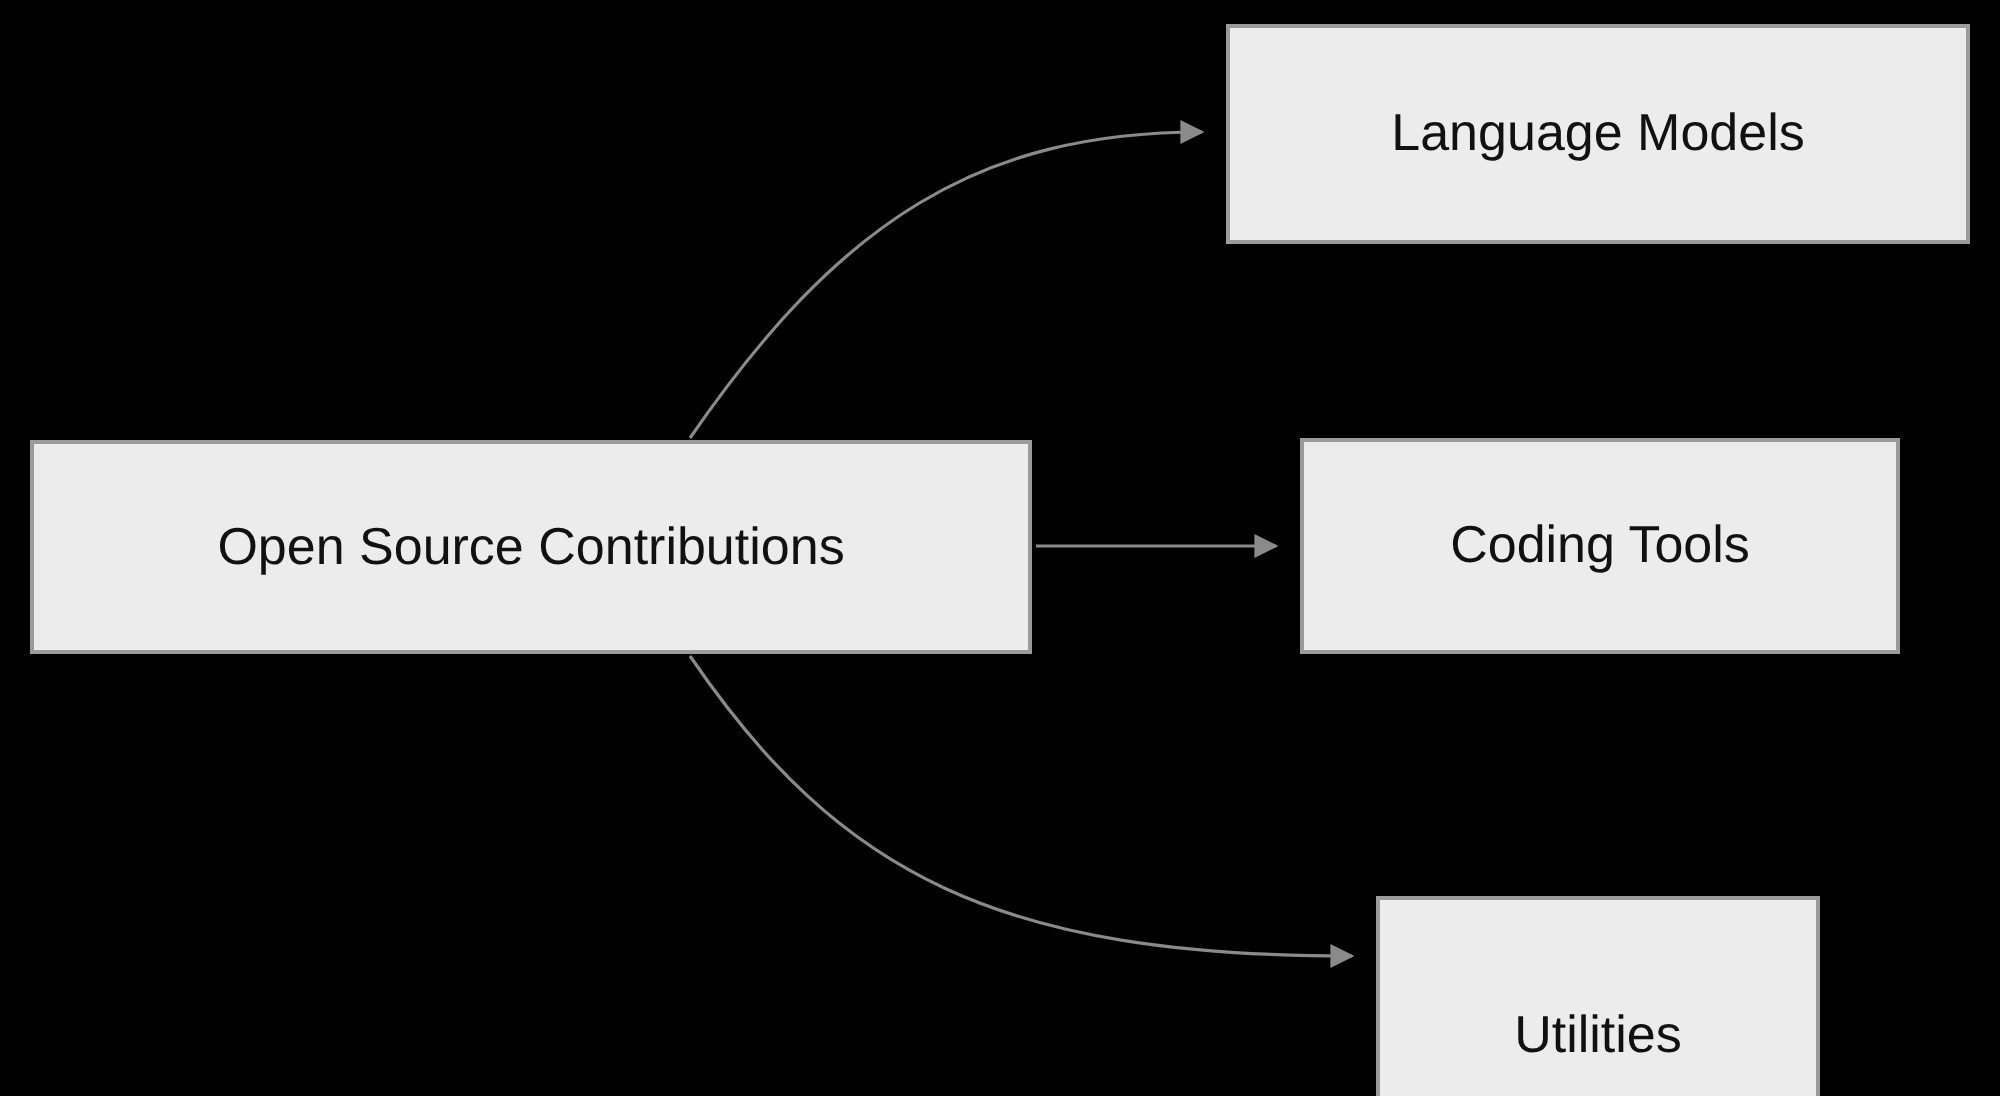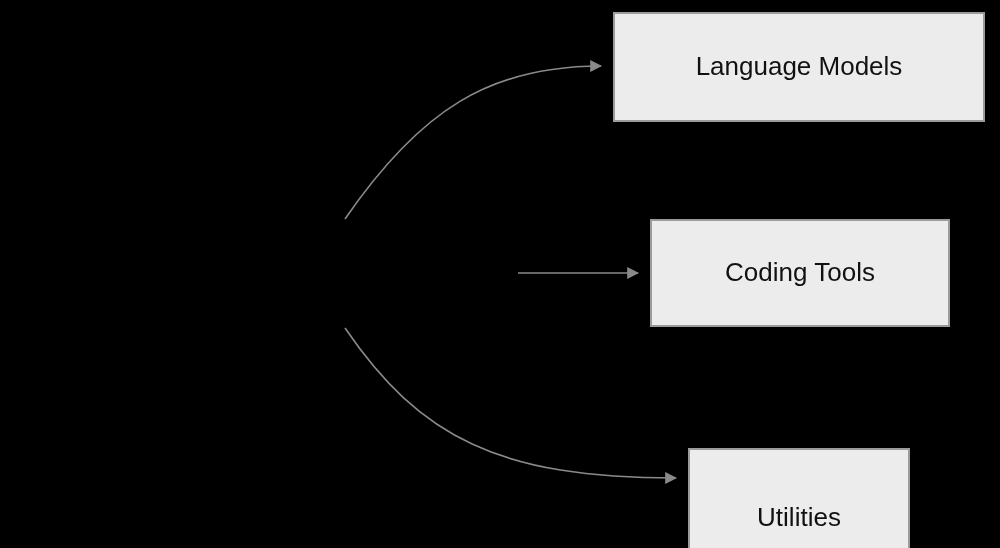--- a/index.html
+++ b/index.html
@@ -70,20 +70,23 @@
     <defs>
       <marker id="arrowhead" viewBox="0 0 10 10" refX="9" refY="5" markerWidth="7.5" markerHeight="7.5" orient="auto-start-reverse">
         <path d="M 0 0 L 10 5 L 0 10 z" fill="#8a8a8a"></path>
       </marker>
     </defs>
     <path d="M 345 219 C 420 110, 490 66, 601 66" fill="none" stroke="#8a8a8a" stroke-width="1.6" marker-end="url(#arrowhead)"></path>
     <path d="M 518 273 L 638 273" fill="none" stroke="#8a8a8a" stroke-width="1.6" marker-end="url(#arrowhead)"></path>
     <path d="M 345 328 C 420 438, 500 478, 676 478" fill="none" stroke="#8a8a8a" stroke-width="1.6" marker-end="url(#arrowhead)"></path>
   </svg>
 
+  <div class="node node-center">
+    <span>Open Source Contributions</span>
+  </div>
 
   <div class="node node-language-models">
     <span>Language Models</span>
   </div>
 
   <div class="node node-coding-tools">
     <span>Coding Tools</span>
   </div>
 
   <div class="node node-utilities">

